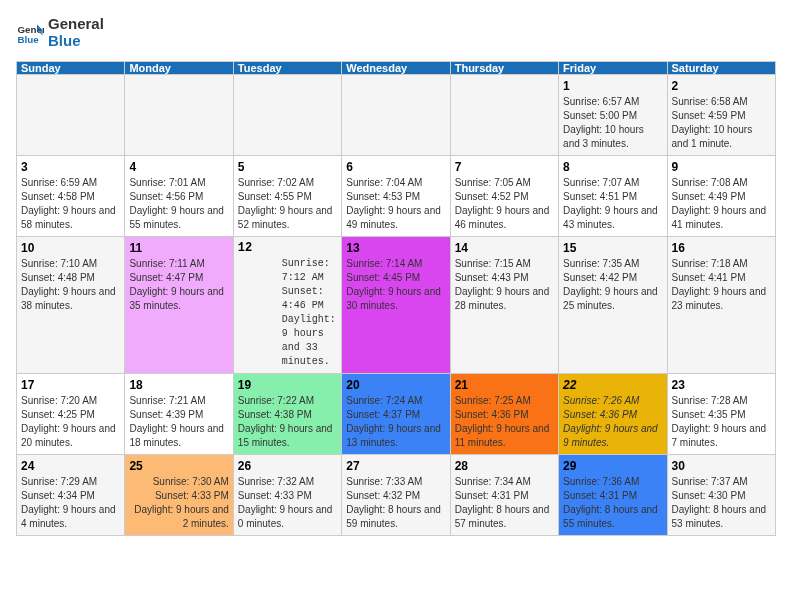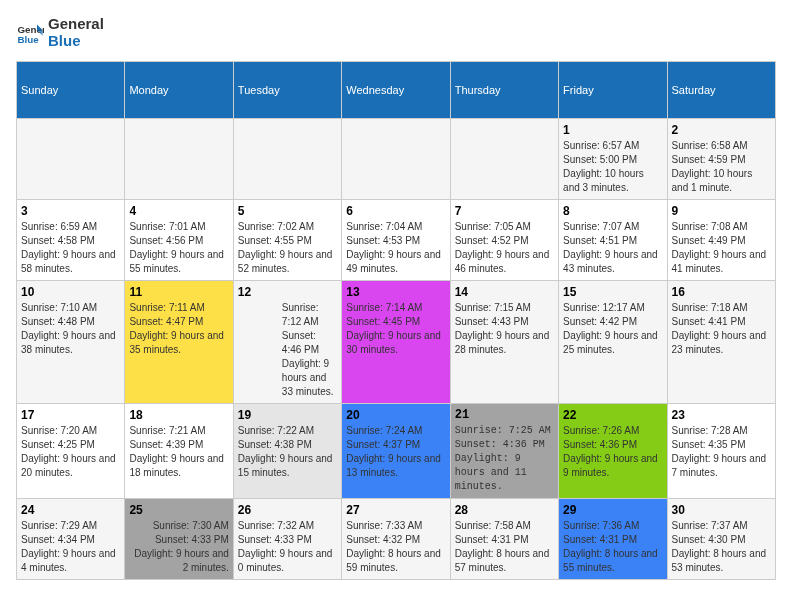--- a/index.html
+++ b/index.html
@@ -38,24 +38,24 @@
       color: #444;
     }
     table {
       width: 100%;
       border-collapse: collapse;
       font-size: 10.5px;
     }
     thead tr th {
       background-color: #1a6eb5;
       color: #fff;
-      padding: 22px 4px;
+      padding: 0 4px;
       text-align: left;
       font-size: 11px;
-      font-weight: normal;
+      font-weight: bold;
       border: 1px solid #ccc;
     }
     td {
       vertical-align: top;
       border: 1px solid #ccc;
       padding: 4px 4px;
       width: calc(100% / 7);
       min-height: 80px;
     }
     .day-number {
@@ -176,47 +176,47 @@
 Daylight: 9 hours and 41 minutes.</div>
         </td>
       </tr>
       <tr>
         <td style="background-color: rgb(245, 245, 245);">
           <div class="day-number">10</div>
           <div class="day-info" style="white-space: pre-line;">Sunrise: 7:10 AM
 Sunset: 4:48 PM
 Daylight: 9 hours and 38 minutes.</div>
         </td>
-        <td style="background-color: #fde047;">
+        <td style="background-color: #f0abfc;">
           <div class="day-number">11</div>
           <div class="day-info" style="white-space: pre-line;">Sunrise: 7:11 AM
 Sunset: 4:47 PM
 Daylight: 9 hours and 35 minutes.</div>
         </td>
-        <td style="background-color: rgb(245, 245, 245);">
+        <td style="background-color: rgb(245, 245, 245); font-family: Liberation Mono, monospace;">
           <div class="day-number">12</div>
           <div class="day-info" style="white-space: pre-line; margin-left: 44px;">Sunrise: 7:12 AM
 Sunset: 4:46 PM
 Daylight: 9 hours and 33 minutes.</div>
         </td>
         <td style="background-color: #d946ef;">
           <div class="day-number">13</div>
           <div class="day-info" style="white-space: pre-line;">Sunrise: 7:14 AM
 Sunset: 4:45 PM
 Daylight: 9 hours and 30 minutes.</div>
         </td>
         <td style="background-color: rgb(245, 245, 245);">
           <div class="day-number">14</div>
           <div class="day-info" style="white-space: pre-line;">Sunrise: 7:15 AM
 Sunset: 4:43 PM
 Daylight: 9 hours and 28 minutes.</div>
         </td>
         <td style="background-color: rgb(245, 245, 245);">
           <div class="day-number">15</div>
-          <div class="day-info" style="white-space: pre-line;">Sunrise: 12:17 AM
+          <div class="day-info" style="white-space: pre-line;">Sunrise: 7:35 AM
 Sunset: 4:42 PM
 Daylight: 9 hours and 25 minutes.</div>
         </td>
         <td style="background-color: rgb(245, 245, 245);">
           <div class="day-number">16</div>
           <div class="day-info" style="white-space: pre-line;">Sunrise: 7:18 AM
 Sunset: 4:41 PM
 Daylight: 9 hours and 23 minutes.</div>
         </td>
       </tr>
@@ -226,79 +226,79 @@
           <div class="day-info" style="white-space: pre-line;">Sunrise: 7:20 AM
 Sunset: 4:25 PM
 Daylight: 9 hours and 20 minutes.</div>
         </td>
         <td style="background-color: rgb(255, 255, 255);">
           <div class="day-number">18</div>
           <div class="day-info" style="white-space: pre-line;">Sunrise: 7:21 AM
 Sunset: 4:39 PM
 Daylight: 9 hours and 18 minutes.</div>
         </td>
-        <td style="background-color: #e5e5e5;">
+        <td style="background-color: #86efac;">
           <div class="day-number">19</div>
           <div class="day-info" style="white-space: pre-line;">Sunrise: 7:22 AM
 Sunset: 4:38 PM
 Daylight: 9 hours and 15 minutes.</div>
         </td>
         <td style="background-color: #3b82f6;">
           <div class="day-number">20</div>
           <div class="day-info" style="white-space: pre-line;">Sunrise: 7:24 AM
 Sunset: 4:37 PM
 Daylight: 9 hours and 13 minutes.</div>
         </td>
-        <td style="background-color: #a3a3a3; font-family: Liberation Mono, monospace;">
+        <td style="background-color: #f97316;">
           <div class="day-number">21</div>
           <div class="day-info" style="white-space: pre-line;">Sunrise: 7:25 AM
 Sunset: 4:36 PM
 Daylight: 9 hours and 11 minutes.</div>
         </td>
-        <td style="background-color: #84cc16;">
+        <td style="background-color: #eab308; font-style: italic;">
           <div class="day-number">22</div>
           <div class="day-info" style="white-space: pre-line;">Sunrise: 7:26 AM
 Sunset: 4:36 PM
 Daylight: 9 hours and 9 minutes.</div>
         </td>
         <td style="background-color: rgb(255, 255, 255);">
           <div class="day-number">23</div>
           <div class="day-info" style="white-space: pre-line;">Sunrise: 7:28 AM
 Sunset: 4:35 PM
 Daylight: 9 hours and 7 minutes.</div>
         </td>
       </tr>
       <tr>
         <td style="background-color: rgb(245, 245, 245);">
           <div class="day-number">24</div>
           <div class="day-info" style="white-space: pre-line;">Sunrise: 7:29 AM
 Sunset: 4:34 PM
 Daylight: 9 hours and 4 minutes.</div>
         </td>
-        <td style="background-color: #a3a3a3;">
+        <td style="background-color: #fdba74;">
           <div class="day-number">25</div>
           <div class="day-info" style="white-space: pre-line; text-align: right;">Sunrise: 7:30 AM
 Sunset: 4:33 PM
 Daylight: 9 hours and 2 minutes.</div>
         </td>
         <td style="background-color: rgb(245, 245, 245);">
           <div class="day-number">26</div>
           <div class="day-info" style="white-space: pre-line;">Sunrise: 7:32 AM
 Sunset: 4:33 PM
 Daylight: 9 hours and 0 minutes.</div>
         </td>
         <td style="background-color: rgb(245, 245, 245);">
           <div class="day-number">27</div>
           <div class="day-info" style="white-space: pre-line;">Sunrise: 7:33 AM
 Sunset: 4:32 PM
 Daylight: 8 hours and 59 minutes.</div>
         </td>
         <td style="background-color: rgb(245, 245, 245);">
           <div class="day-number">28</div>
-          <div class="day-info" style="white-space: pre-line;">Sunrise: 7:58 AM
+          <div class="day-info" style="white-space: pre-line;">Sunrise: 7:34 AM
 Sunset: 4:31 PM
 Daylight: 8 hours and 57 minutes.</div>
         </td>
         <td style="background-color: #3b82f6;">
           <div class="day-number">29</div>
           <div class="day-info" style="white-space: pre-line;">Sunrise: 7:36 AM
 Sunset: 4:31 PM
 Daylight: 8 hours and 55 minutes.</div>
         </td>
         <td style="background-color: rgb(245, 245, 245);">

